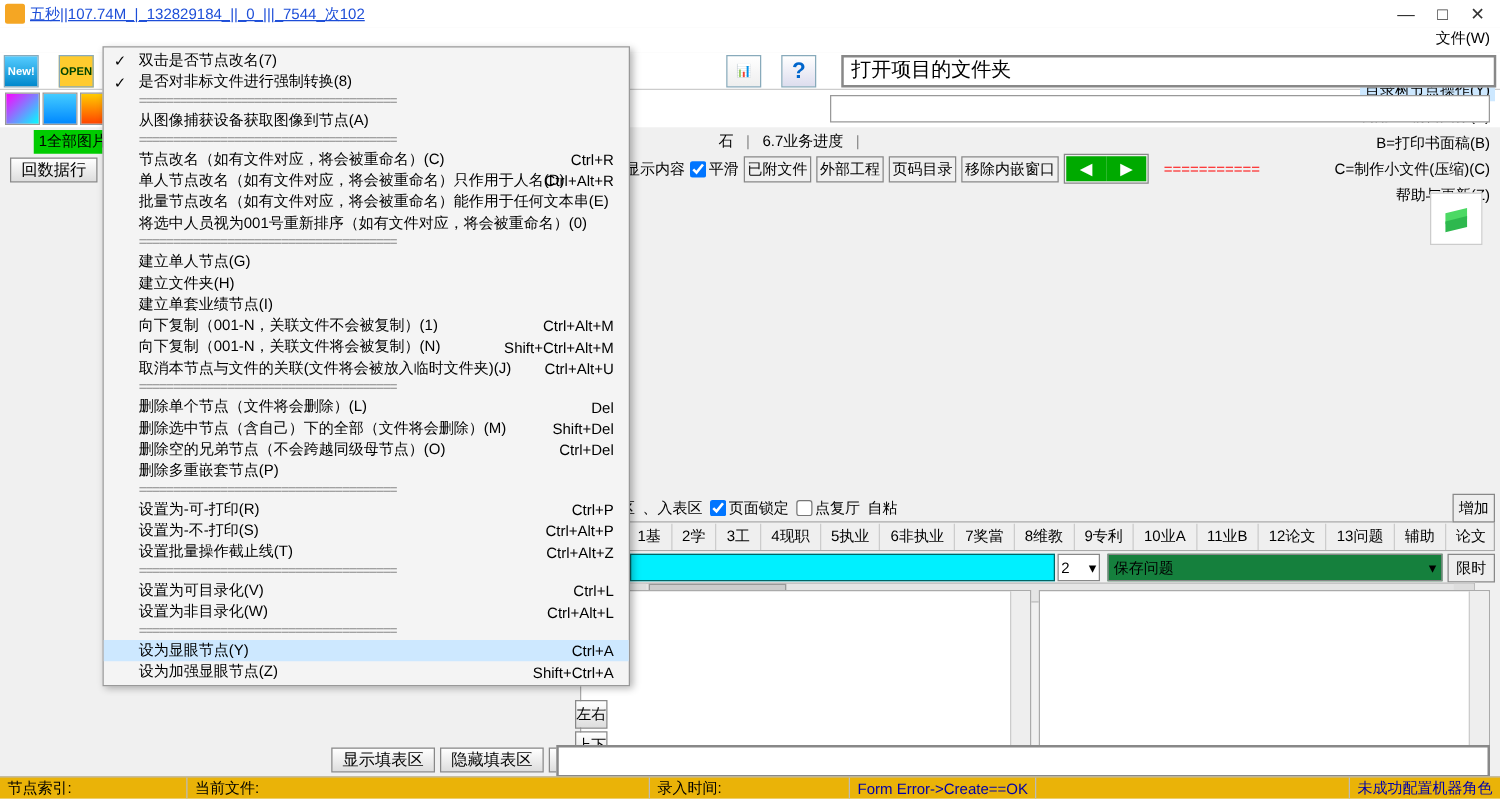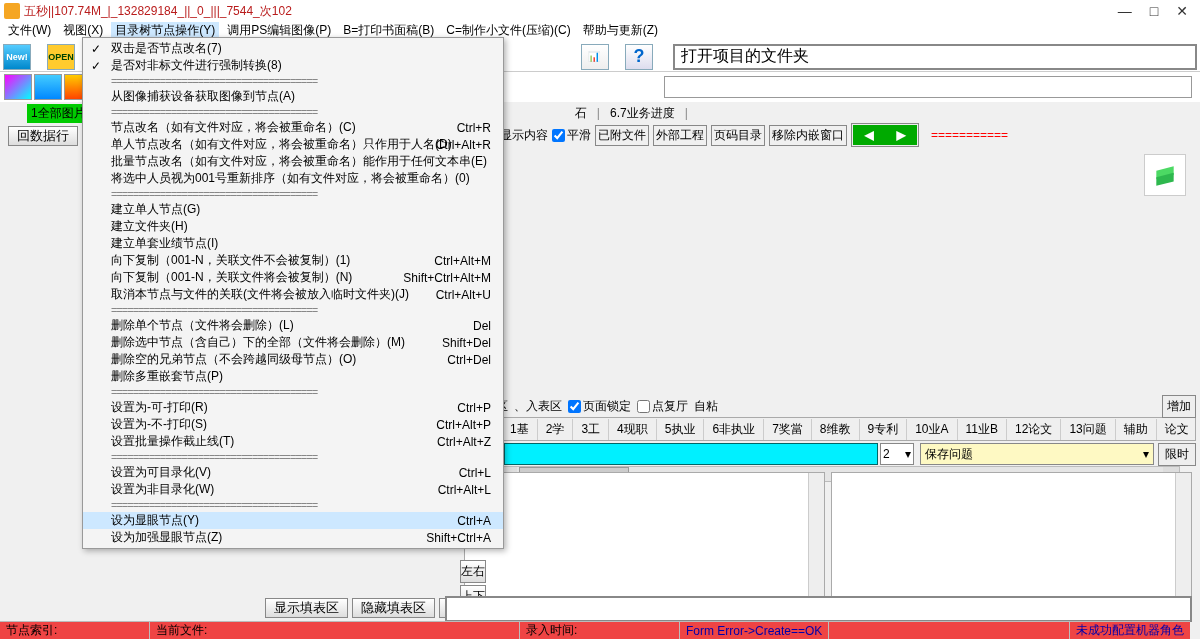--- a/index.html
+++ b/index.html
@@ -1,23 +1,23 @@
 <!DOCTYPE html>
 <html><head>
 <meta charset="utf-8">
 <style>
 * { box-sizing: border-box; margin: 0; padding: 0; font-family: "Microsoft YaHei", Arial, sans-serif; }
 body { width: 1200px; height: 639px; background: #f0f0f0; font-size: 12px; overflow: hidden; position: relative; }
 
 .titlebar { height: 22px; background: #fff; display: flex; align-items: center; padding: 0 4px; }
 .titlebar .icon { width: 16px; height: 16px; background: #f5a623; border-radius: 2px; margin-right: 4px; }
-.titlebar .title { color: #b91c1c; font-size: 12px; flex: 1; }
+.titlebar .title { color: #1d4ed8; font-size: 12px; flex: 1; text-decoration: underline; }
 .titlebar .winbtns { display: flex; gap: 18px; font-size: 14px; color: #333; padding-right: 8px; }
 
-.menubar { height: 20px; background: #fff; display: flex; align-items: flex-start; padding: 0 4px; gap: 4px; font-size: 12px; }
+.menubar { height: 20px; background: #fff; display: flex; align-items: flex-end; padding: 0 4px; gap: 4px; font-size: 12px; flex-direction: column; }
 .menubar span { padding: 0 4px; cursor: default; }
 
 .toolbar1 { height: 30px; background: #fff; display: flex; align-items: center; gap: 16px; padding: 0 3px; border-bottom: 1px solid #ccc; }
 .tbtn { width: 28px; height: 26px; border: 1px solid #8ab; background: linear-gradient(#fff,#dde); display: flex; align-items: center; justify-content: center; font-size: 10px; }
 .new-ic { background: linear-gradient(#5cf,#08c); color:#fff; font-weight:bold; font-size:9px;}
 .open-ic { background: #ffcb2e; color:#040; font-weight:bold; font-size:9px;}
 .save-ic { background: #4080ff; color:#fff;}
 
 .titlefield { border: 2px solid #888; height: 26px; margin-left: 4px; padding: 2px 6px; font-size: 16px; flex: 1; display:flex; align-items:center; background:#fff;}
 .loginput { border: 1px solid #999; height: 22px; margin: 2px 4px 2px 540px; background:#fff;}
@@ -60,36 +60,36 @@
 .lowrow1 { height:22px; display:flex; align-items:center; gap:6px; font-size:12px;}
 .lowrow2 { height:24px; display:flex; align-items:center; gap:0; font-size:12px; border:1px solid #aaa; background:#efefef; overflow:hidden;}
 .lowrow2 .t { padding: 2px 8px; border-right:1px solid #ccc; white-space:nowrap;}
 .lowrow2 .t.on { background:#fff; }
 .addbtn { position:absolute; right:4px; top:395px; border:1px solid #888; background:#eee; padding:2px 4px; font-size:12px;}
 
 .cyanrow { height:26px; display:flex; align-items:center; background:#f0f0f0;}
 .cyanlabel { background:#00e0ff; border:1px solid #088; padding:2px 8px; font-size:12px;}
 .cyanfield { background:#00f0ff; border:1px solid #066; height:22px; flex:1; margin-left:2px;}
 .smallsel { width:34px; height:22px; border:1px solid #888; margin-left:2px; display:flex; align-items:center; padding:0 2px; justify-content:space-between; background:#fff;}
-.qbox { border:1px solid #888; background:#fef9c3; height:22px; width:234px; margin-left:6px; display:flex; align-items:center; padding:0 4px;}
+.qbox { border:1px solid #888; background:#15803d; height:22px; width:268px; margin-left:6px; display:flex; align-items:center; padding:0 4px;}
 .qbox .dd { margin-left:auto; }
 .limbtn { border:1px solid #888; background:#eee; padding:2px 6px; margin-left:4px;}
 
 .bottompanes { position:absolute; left:8px; right:8px; top:472px; height:128px; display:flex; gap:6px;}
 .pane { border:1px solid #aaa; background:#fff; flex:1; position:relative;}
 .pane .sb { position:absolute; right:0; top:0; bottom:0; width:16px; background:#eee; border-left:1px solid #ccc;}
 .bottompanes .leftgap { width:450px; border:none; background:transparent;}
 
 .zyBtn { border:1px solid #888; background:linear-gradient(#fff,#ddd); padding:2px 0; font-size:12px;}
 .zyBox { position:absolute; left:460px; top:560px; display:flex; flex-direction:column; gap:2px; align-items:center;}
 
 .btnrow { position:absolute; left:265px; top:598px; display:flex; gap:4px;}
 .bigbox { position:absolute; left:445px; top:596px; right:8px; height:26px; border:2px solid #888; background:#fff;}
 
-.status { position:absolute; left:0; right:10px; bottom:0; height:18px; background:#ef4444; border-top:1px solid #bbb; display:flex; font-size:12px;}
+.status { position:absolute; left:0; right:0; bottom:0; height:18px; background:#eab308; border-top:1px solid #bbb; display:flex; font-size:12px;}
 .status .cell { border-right:1px solid #bbb; padding:0 6px; display:flex; align-items:center;}
 .status .cell.w1{width:150px;} .status .cell.w2{width:370px;} .status .cell.w3{width:160px;}
 .status .cell.err{color:#00a;}
 .status .cell.last{margin-left:auto; border-left:1px solid #bbb; border-right:none; color:#00a;}
 
 .hscroll { position:absolute; left:500px; right:20px; top:466px; height:16px; background:#e5e5e5; border:1px solid #bbb;}
 .hscroll .thumb { position:absolute; left:18px; width:110px; top:0; bottom:0; background:#ccc; border:1px solid #999;}
 .hscroll .ab { position:absolute; top:0; bottom:0; width:16px; background:#ddd; display:flex; align-items:center; justify-content:center;}
 .hscroll .ab.l{left:0;} .hscroll .ab.r{right:0;}
 </style>

